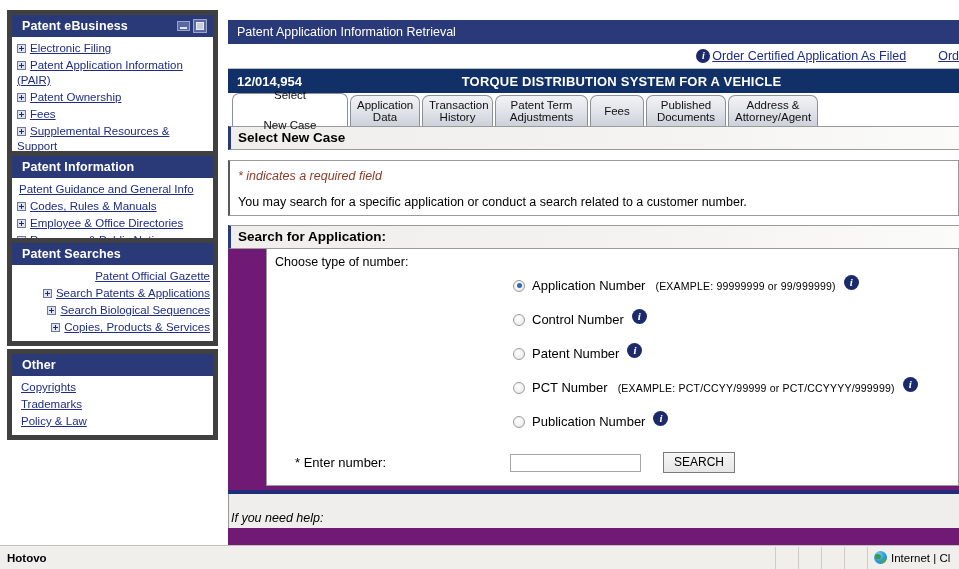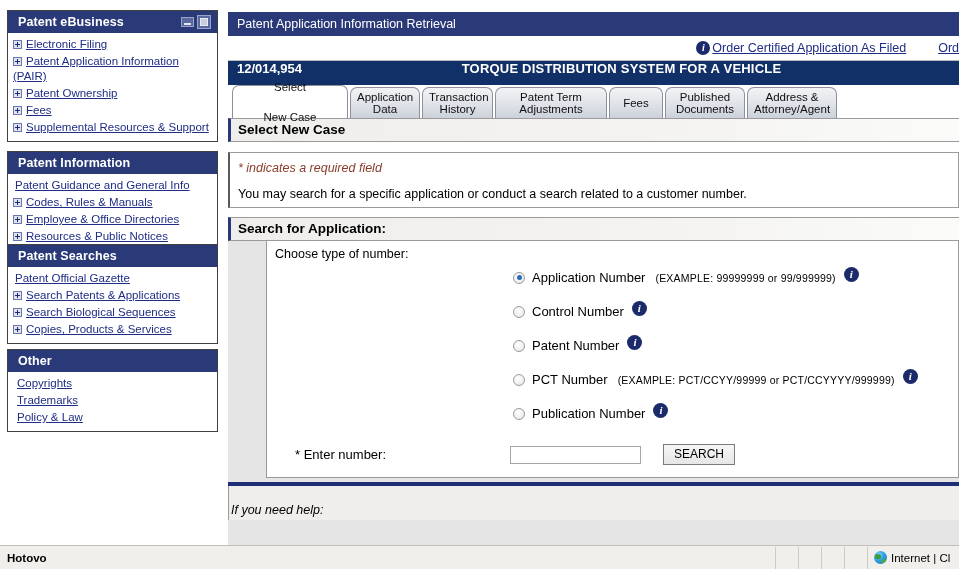--- a/index.html
+++ b/index.html
@@ -22,21 +22,21 @@
     left: 0; top: 0;
     width: 226px;
     height: 545px;
     background: #ffffff;
     overflow: hidden;
   }
   .panel {
     position: absolute;
     left: 7px;
     width: 211px;
-    border: 1px solid #404040;
+    border: 5px solid #404040;
     background: #ffffff;
     box-sizing: border-box;
   }
   .panel-title {
     background: #2a3a78;
     color: #ffffff;
     font-weight: bold;
     font-size: 12.5px;
     padding: 4px 6px 5px 10px;
     letter-spacing: .1px;
@@ -109,24 +109,24 @@
     color: #1f2d84;
     text-decoration: underline;
     font-size: 11.5px;
     cursor: pointer;
   }
   .nav-noplus { padding-left: 2px; }
 
   
   #main {
     position: absolute;
-    left: 228px; top: 12px;
+    left: 228px; top: 20px;
     width: 731px;
     height: 534px;
-    background: #e5e5e5;
+    background: #701a75;
     overflow: hidden;
   }
   .app-titlebar {
     background: #2a3a78;
     color: #ffffff;
     font-size: 12.5px;
     font-weight: normal;
     padding: 5px 0 5px 9px;
     height: 24px;
     box-sizing: border-box;
@@ -172,20 +172,21 @@
     cursor: pointer;
     white-space: nowrap;
     margin-left: 32px;
   }
 
   .appnum-bar {
     background: #123068;
     color: #ffffff;
     height: 24px;
     display: flex;
+    align-items: center;
     font-weight: bold;
     font-size: 13px;
     box-sizing: border-box;
     gap: 32px;
   }
   .appnum {
     padding-left: 9px;
     width: 150px;
     flex: none;
   }
@@ -496,21 +497,21 @@
         </div>
         <div class="nav-row">
           <span class="plus"></span><span class="nav-link">Employee &amp; Office Directories</span>
         </div>
         <div class="nav-row">
           <span class="plus"></span><span class="nav-link">Resources &amp; Public Notices</span>
         </div>
       </div>
     </div>
 
-    <div class="panel" style="top:244px;">
+    <div class="panel" style="top:238px;text-align:right;">
       <div class="panel-title">
         <span>Patent Searches</span>
       </div>
       <div class="panel-body">
         <div class="nav-row nav-noplus">
           <span class="nav-link">Patent Official Gazette</span>
         </div>
         <div class="nav-row">
           <span class="plus"></span><span class="nav-link">Search Patents &amp; Applications</span>
         </div>
@@ -565,21 +566,21 @@
         <span>New Case</span>
       </div>
       <div class="tab" style="width:70px;">
         <span>Application</span>
         <span>Data</span>
       </div>
       <div class="tab" style="width:71px;">
         <span>Transaction</span>
         <span>History</span>
       </div>
-      <div class="tab" style="width:112px;">
+      <div class="tab" style="width:93px;">
         <span>Patent Term</span>
         <span>Adjustments</span>
       </div>
       <div class="tab" style="width:54px;">
         <span>Fees</span>
         <span></span>
       </div>
       <div class="tab" style="width:80px;">
         <span>Published</span>
         <span>Documents</span>

